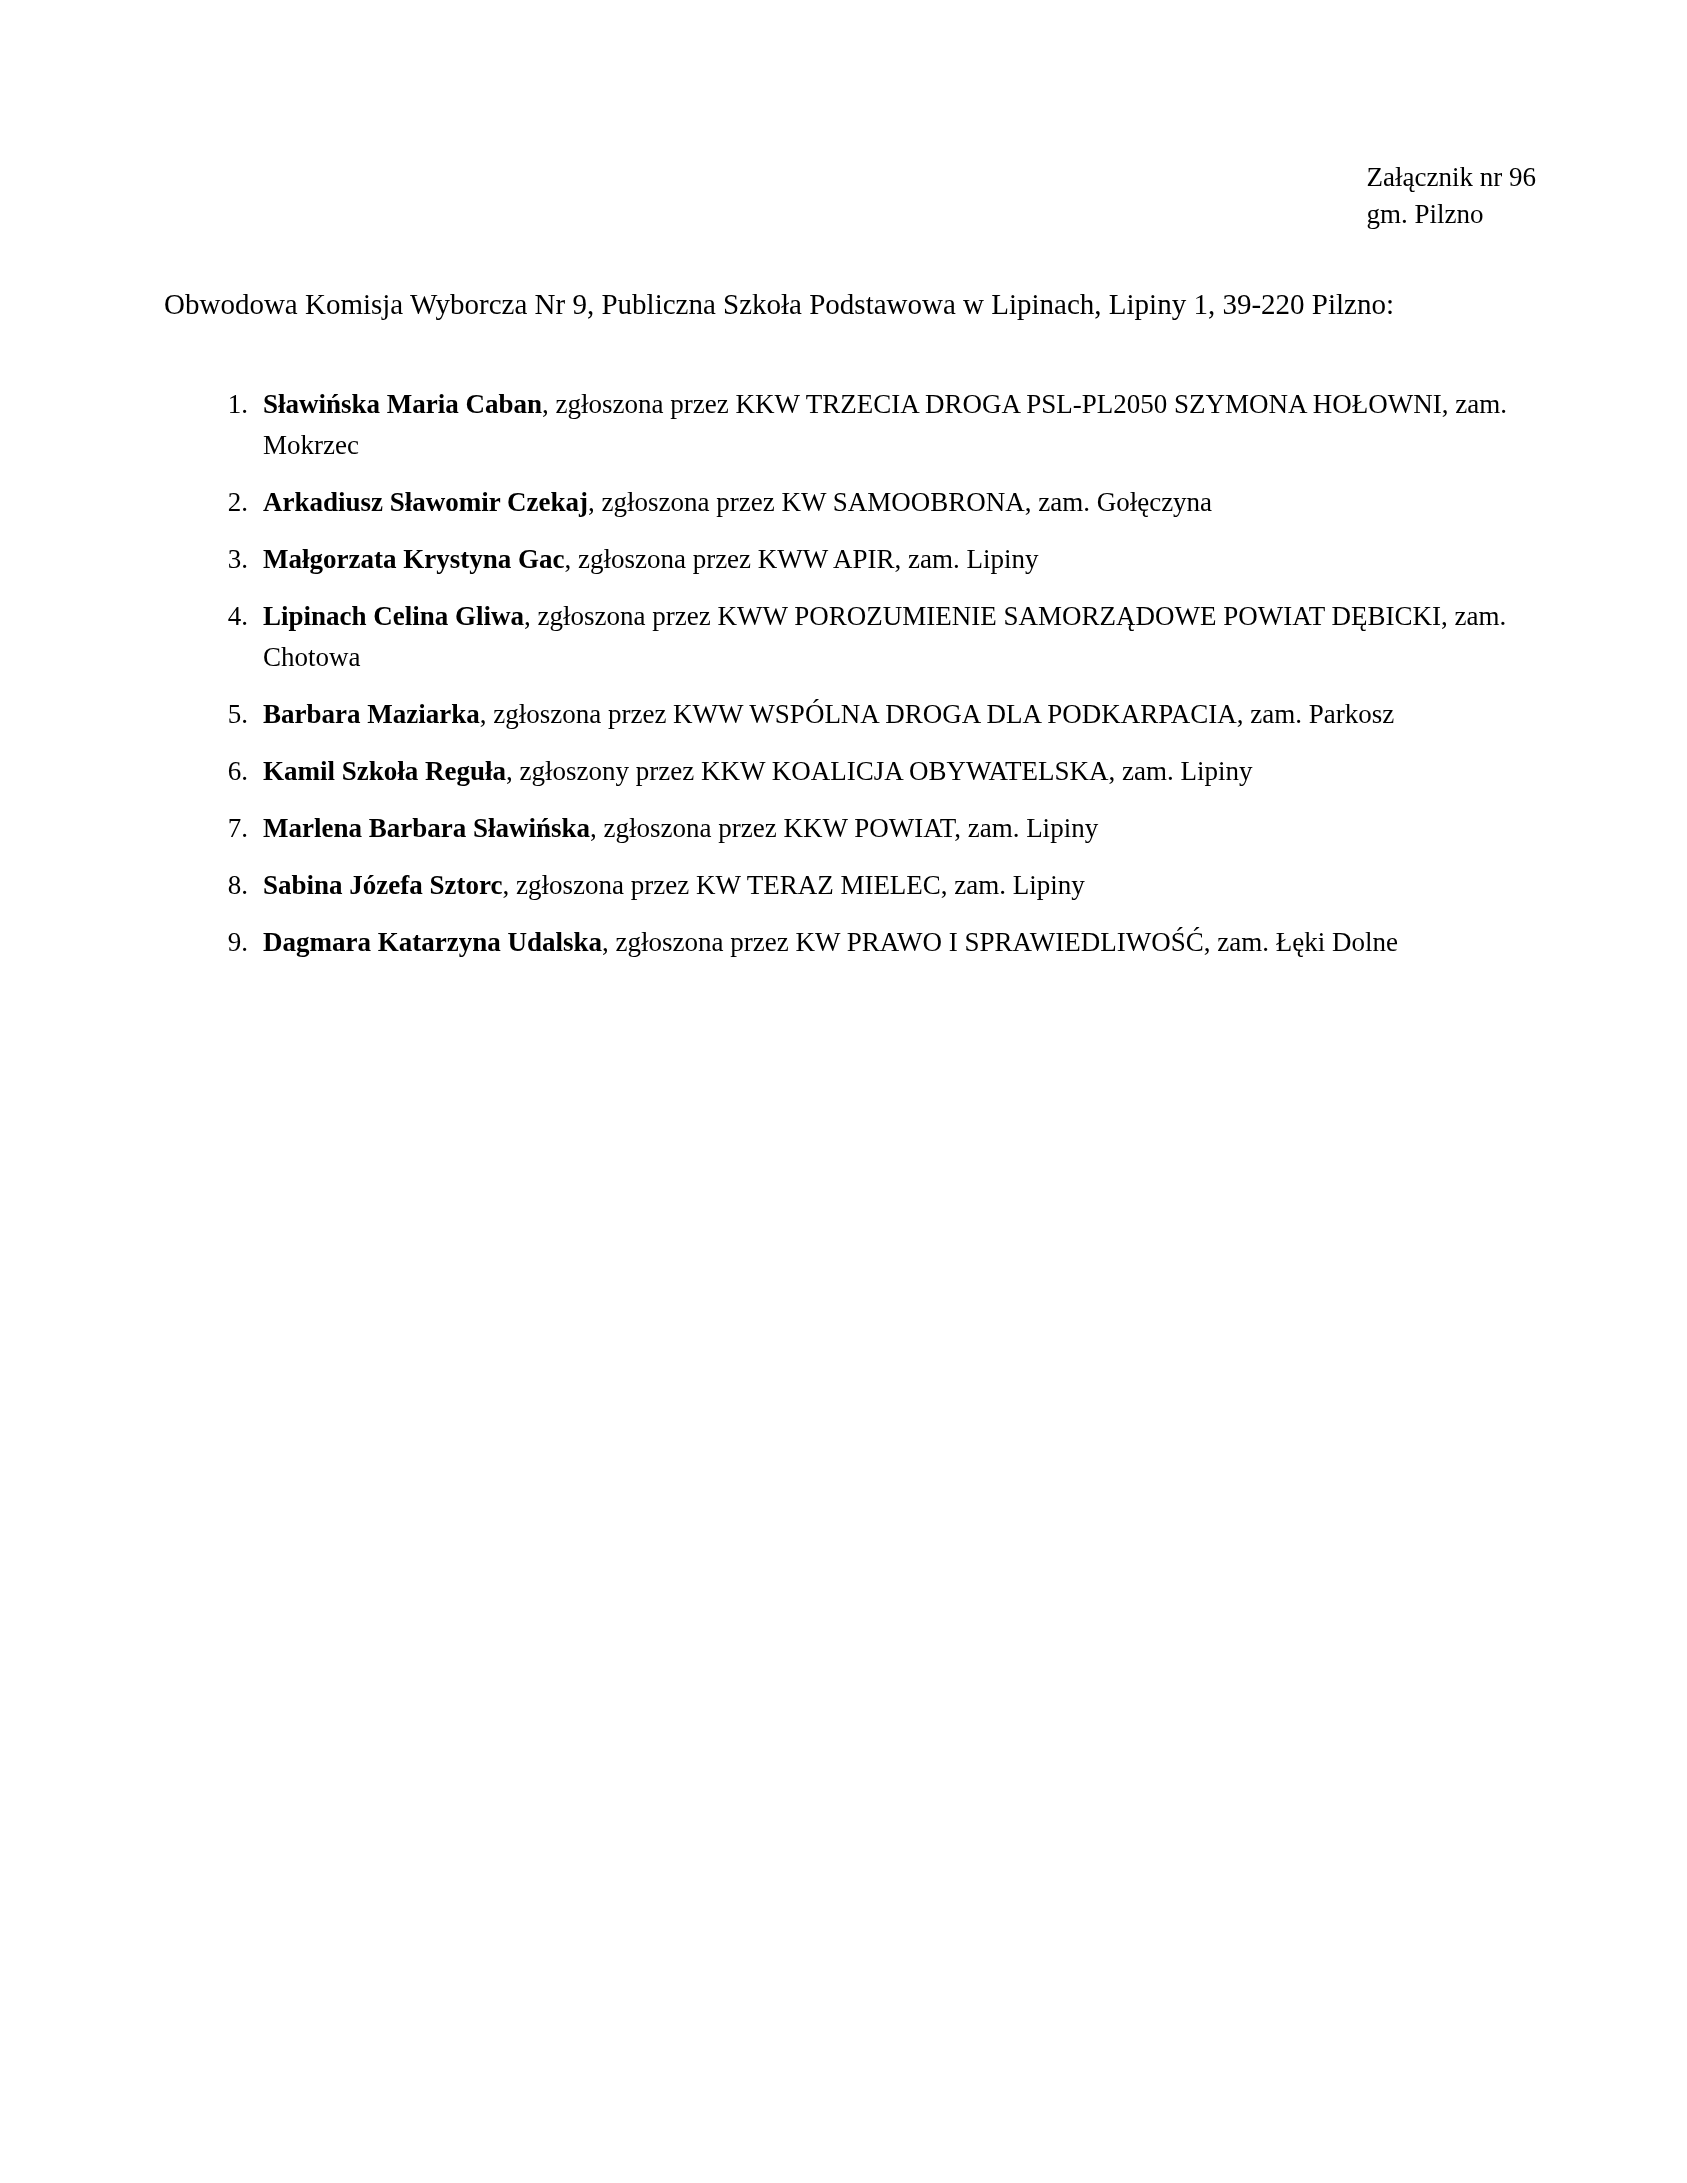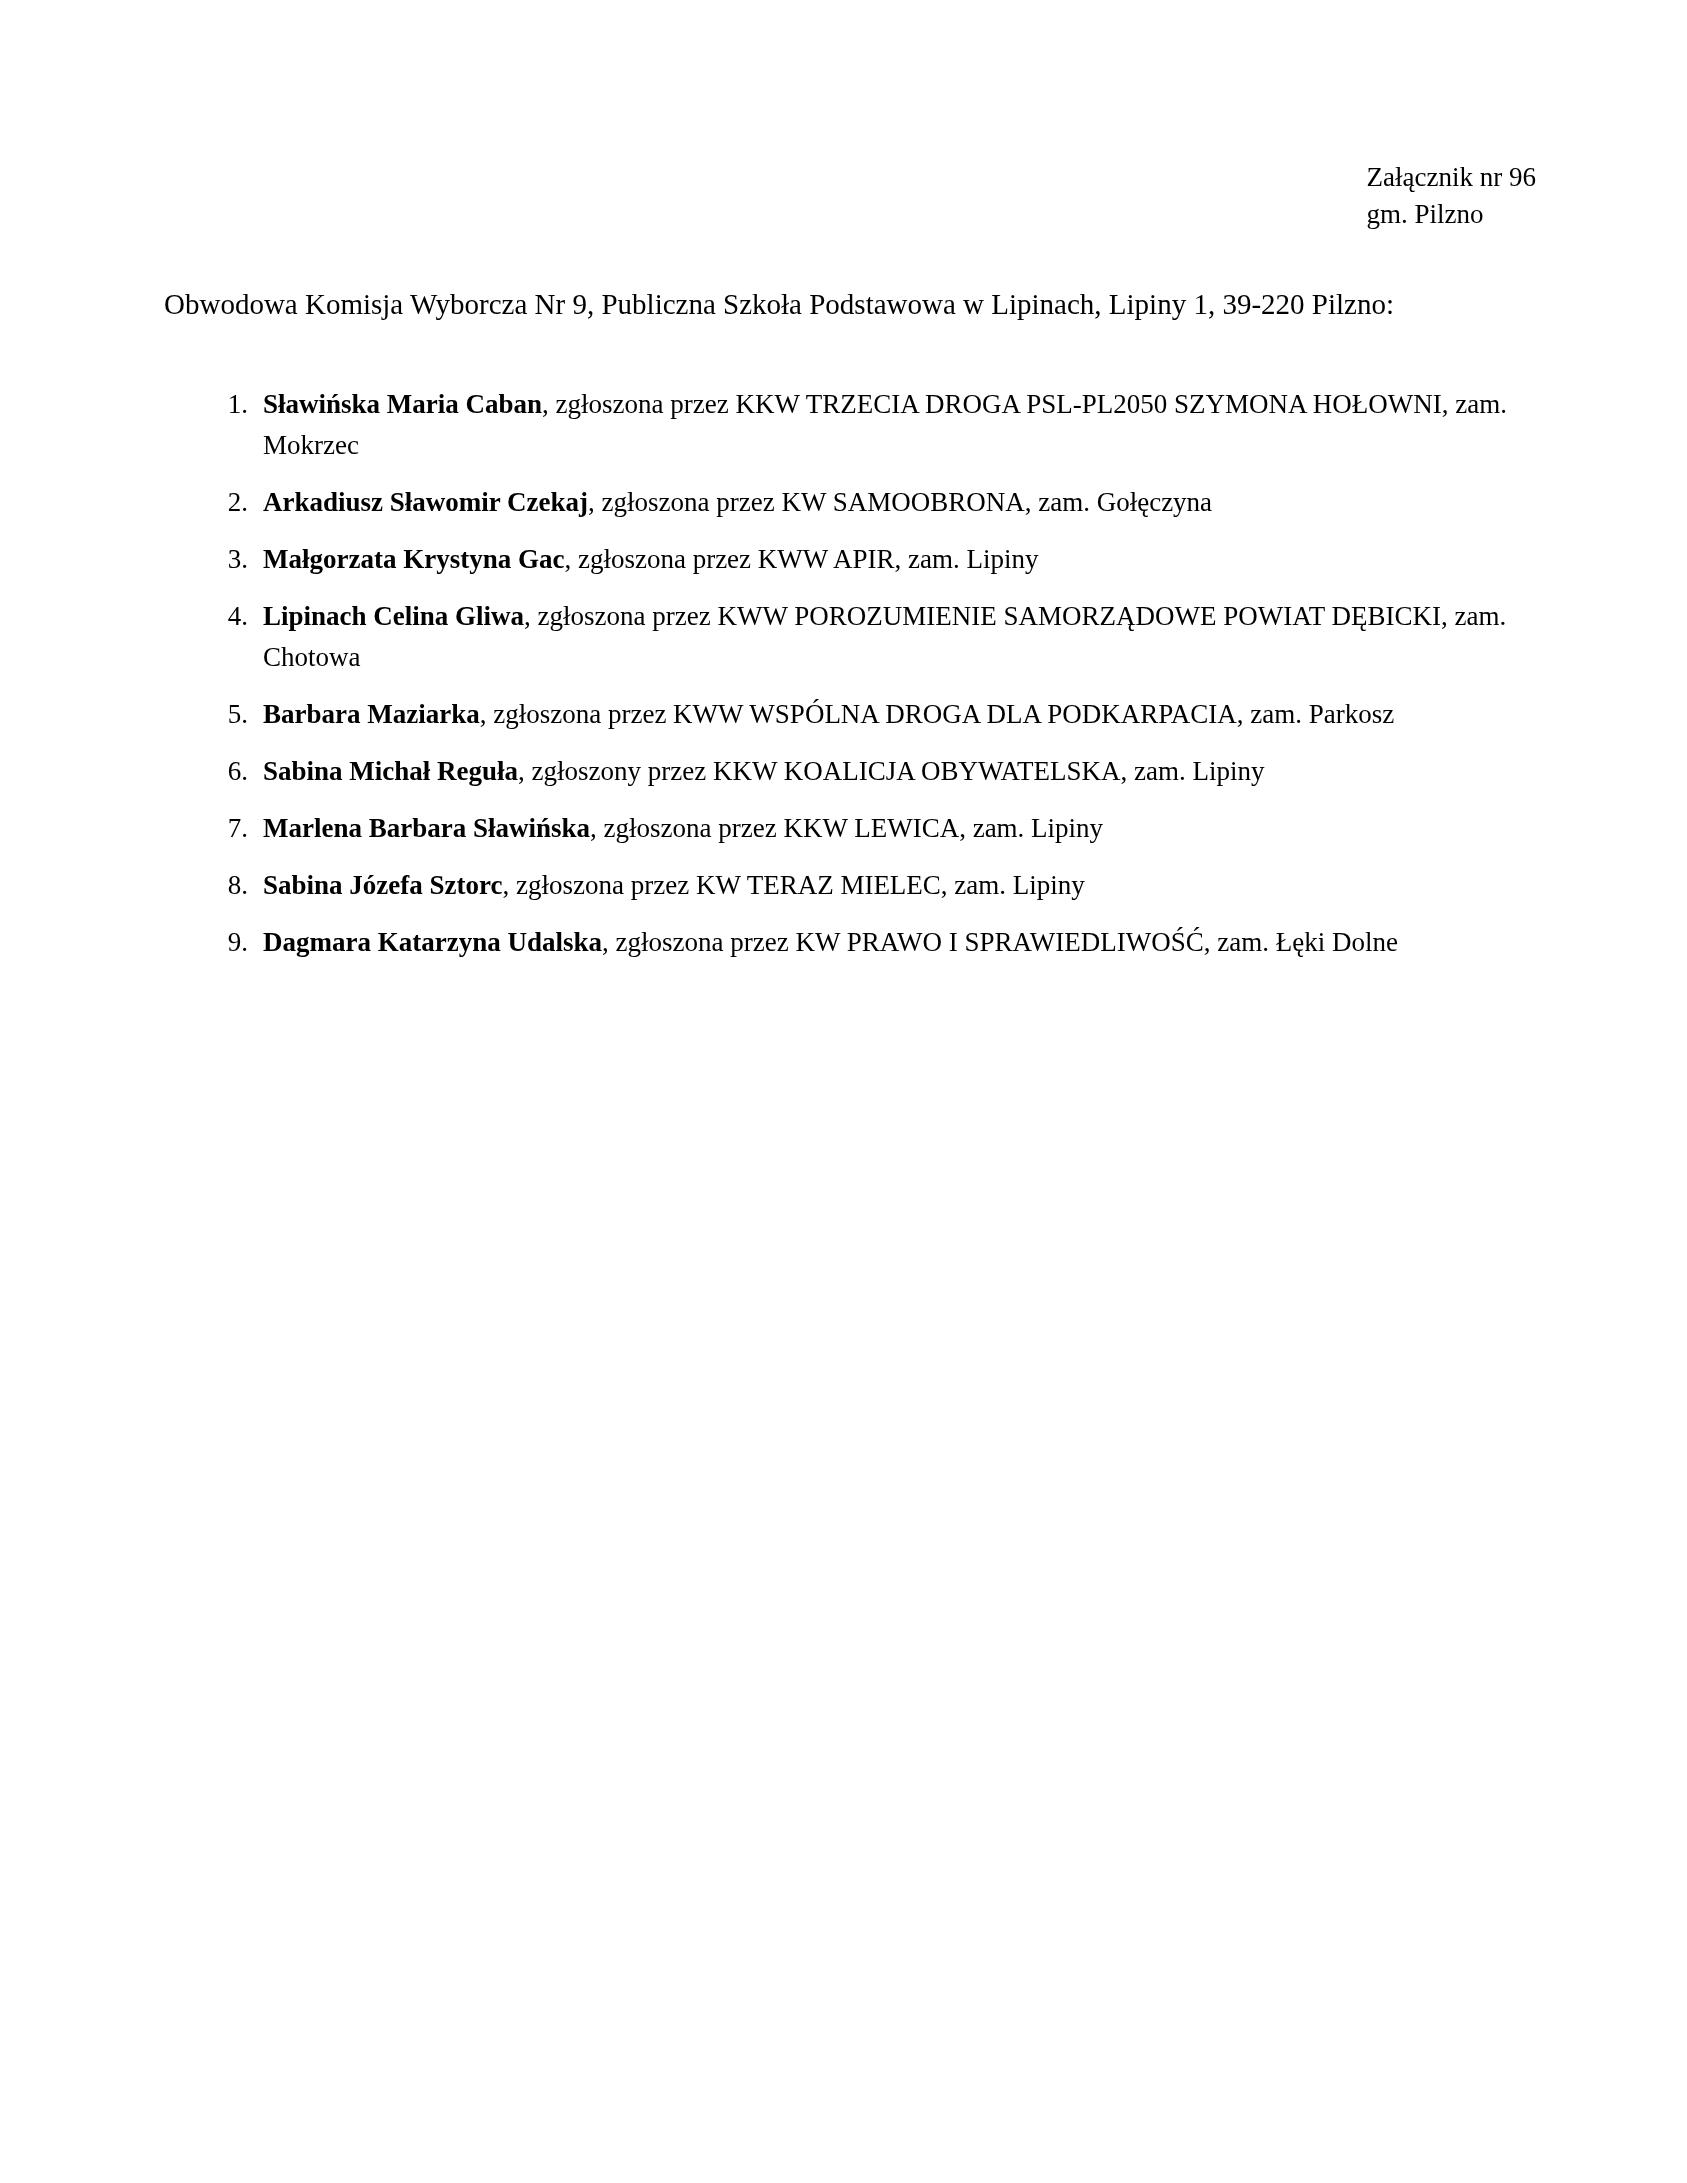--- a/index.html
+++ b/index.html
@@ -95,24 +95,24 @@
     <li class="member-item">
       <span class="member-num">3.</span><span class="member-name">Małgorzata Krystyna Gac</span><span class="member-rest">, zgłoszona przez KWW APIR, zam. Lipiny</span>
     </li>
     <li class="member-item">
       <span class="member-num">4.</span><span class="member-name">Lipinach Celina Gliwa</span><span class="member-rest">, zgłoszona przez KWW POROZUMIENIE SAMORZĄDOWE POWIAT DĘBICKI, zam. Chotowa</span>
     </li>
     <li class="member-item">
       <span class="member-num">5.</span><span class="member-name">Barbara Maziarka</span><span class="member-rest">, zgłoszona przez KWW WSPÓLNA DROGA DLA PODKARPACIA, zam. Parkosz</span>
     </li>
     <li class="member-item">
-      <span class="member-num">6.</span><span class="member-name">Sabina Michał Reguła</span><span class="member-rest">, zgłoszony przez KKW KOALICJA OBYWATELSKA, zam. Lipiny</span>
+      <span class="member-num">6.</span><span class="member-name">Kamil Szkoła Reguła</span><span class="member-rest">, zgłoszony przez KKW KOALICJA OBYWATELSKA, zam. Lipiny</span>
     </li>
     <li class="member-item">
-      <span class="member-num">7.</span><span class="member-name">Marlena Barbara Sławińska</span><span class="member-rest">, zgłoszona przez KKW LEWICA, zam. Lipiny</span>
+      <span class="member-num">7.</span><span class="member-name">Marlena Barbara Sławińska</span><span class="member-rest">, zgłoszona przez KKW POWIAT, zam. Lipiny</span>
     </li>
     <li class="member-item">
       <span class="member-num">8.</span><span class="member-name">Sabina Józefa Sztorc</span><span class="member-rest">, zgłoszona przez KW TERAZ MIELEC, zam. Lipiny</span>
     </li>
     <li class="member-item">
       <span class="member-num">9.</span><span class="member-name">Dagmara Katarzyna Udalska</span><span class="member-rest">, zgłoszona przez KW PRAWO I SPRAWIEDLIWOŚĆ, zam. Łęki Dolne</span>
     </li>
   </ol>
 
 </div>

